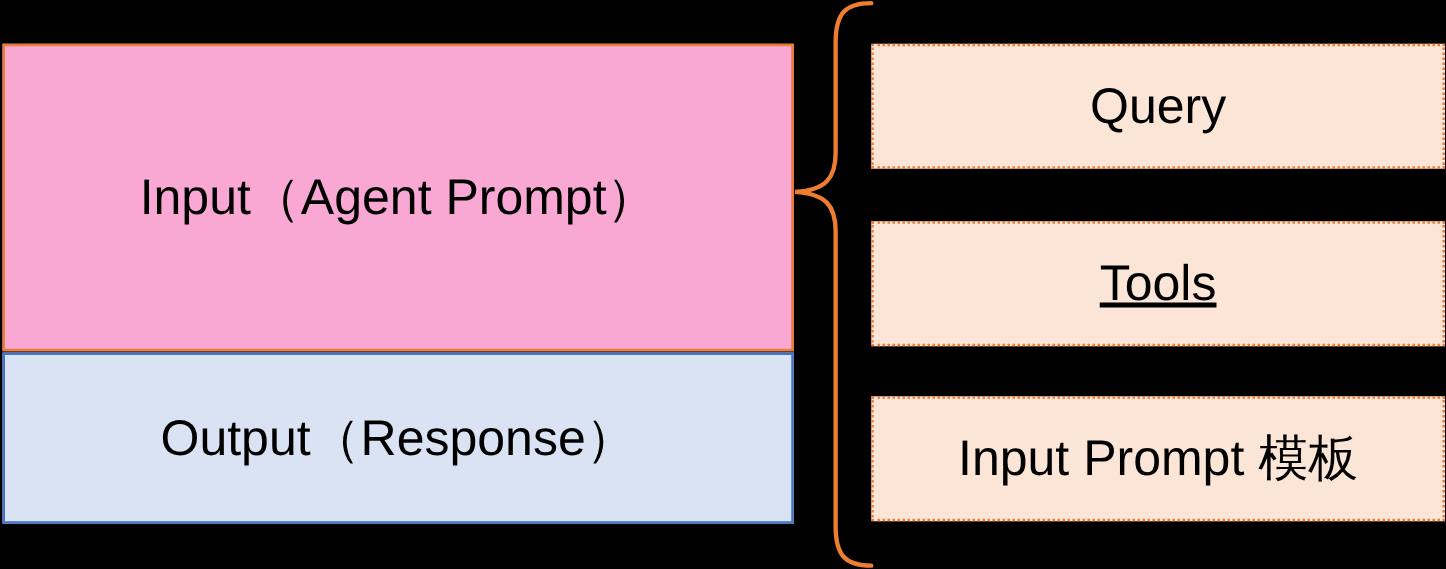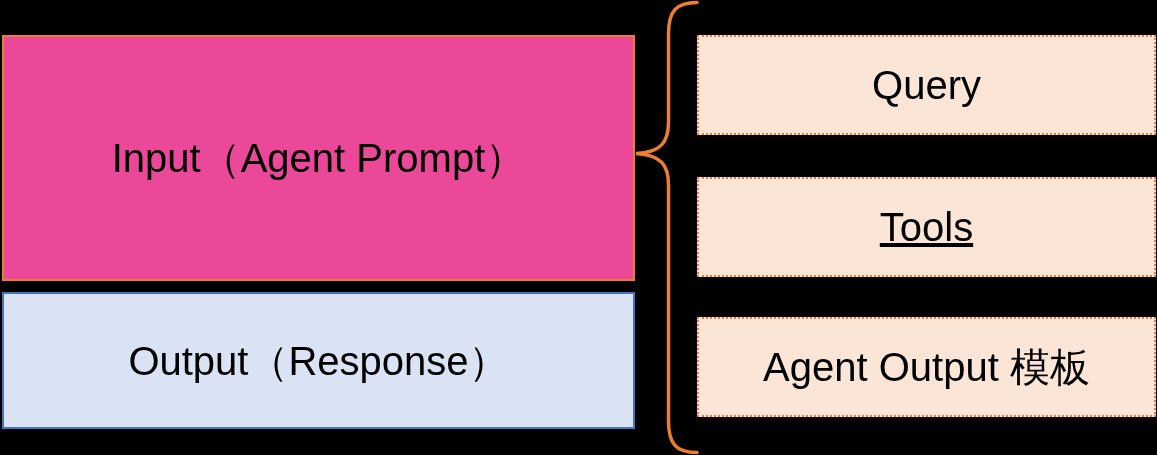--- a/index.html
+++ b/index.html
@@ -21,25 +21,25 @@
     display: flex;
     align-items: center;
     justify-content: center;
     text-align: center;
     color: #000000;
     font-size: 40px;
     line-height: 1.2;
   }
   .input-box {
     left: 2px; top: 35px; width: 633px; height: 246px;
-    background: #ec4899;
+    background: #f9a8d4;
     border: 2.5px solid #ED7D31;
   }
   .output-box {
-    left: 2px; top: 292px; width: 633px; height: 137px;
+    left: 2px; top: 282px; width: 633px; height: 137px;
     background: #DAE3F3;
     border: 2.5px solid #4472C4;
   }
   .right-box {
     left: 697px; width: 459px; height: 100px;
     background: #FBE5D6;
     border: 2px dotted #ED7D31;
   }
   .query-box    { top: 35px;  }
   .tools-box    { top: 177px; text-decoration: underline; }
@@ -76,16 +76,16 @@
 
   <div class="box right-box query-box">
     <span>Query</span>
   </div>
 
   <div class="box right-box tools-box">
     <span>Tools</span>
   </div>
 
   <div class="box right-box template-box">
-    <span>Agent Output 模板</span>
+    <span>Input Prompt 模板</span>
   </div>
 
 </div>
 
 </body></html>

